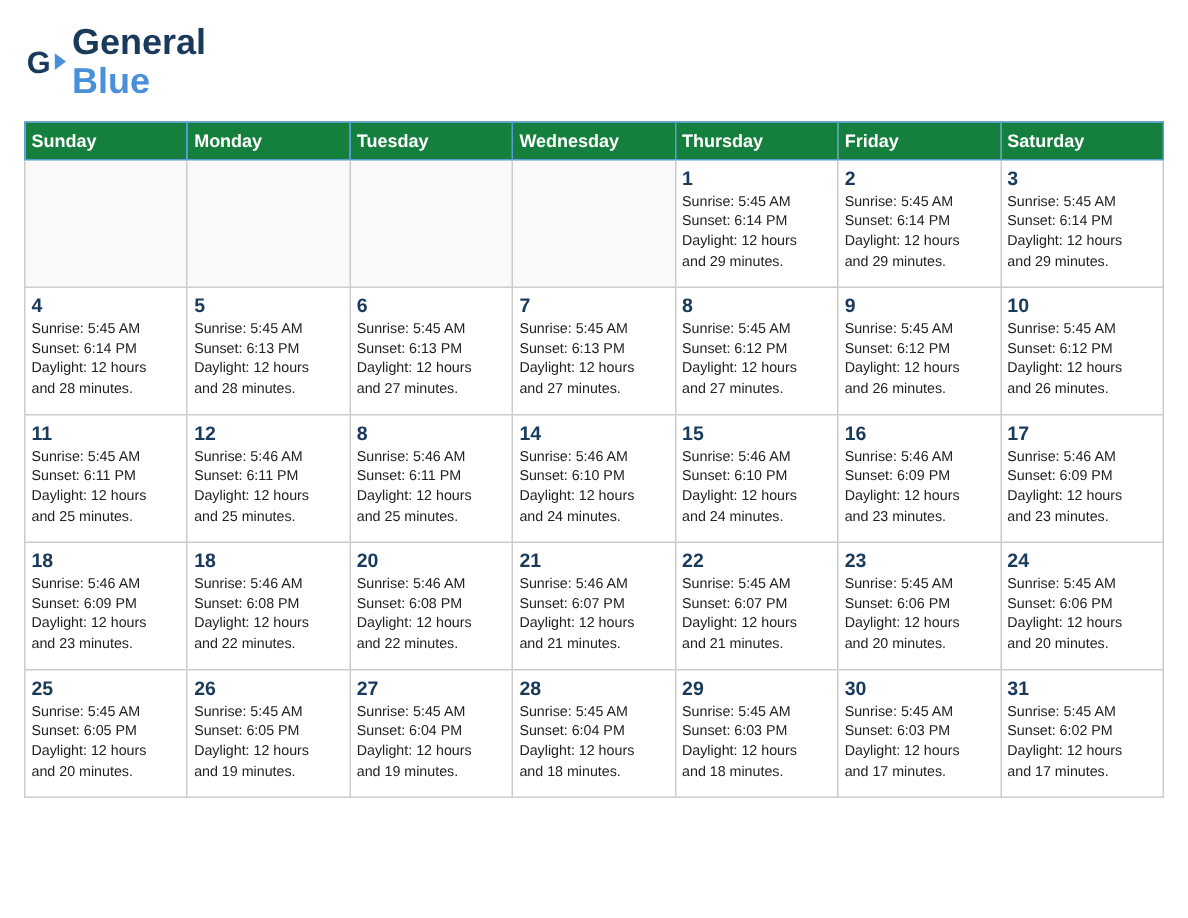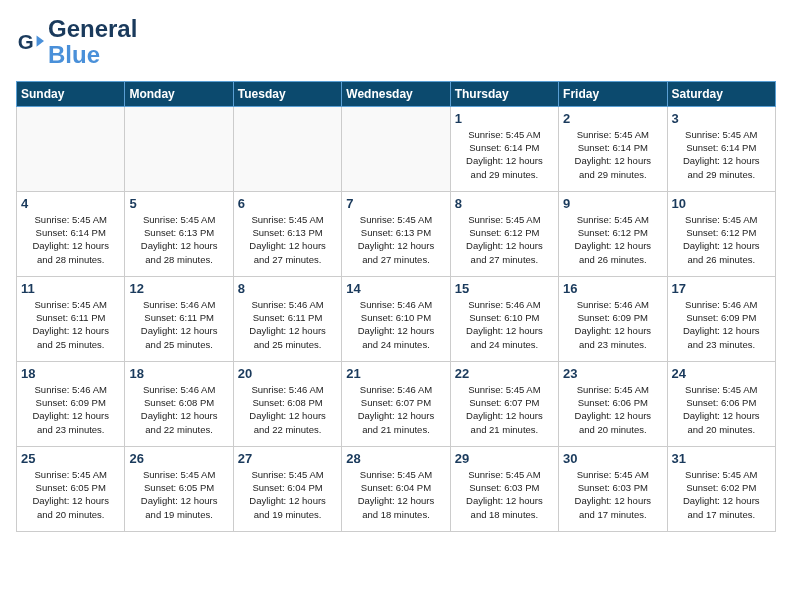--- a/index.html
+++ b/index.html
@@ -45,21 +45,21 @@
     .calendar-subtitle {
       font-size: 15px;
       color: #333;
     }
     table {
       width: 100%;
       border-collapse: collapse;
       table-layout: fixed;
     }
     .day-header {
-      background-color: #0c4a6e;
+      background-color: #15803d;
       color: #fff;
       font-size: 12px;
       font-weight: bold;
       padding: 5px 4px;
       text-align: left;
       border: 1px solid #5a9fd4;
     }
     .cal-cell {
       border: 1px solid #ccc;
       vertical-align: top;
@@ -75,21 +75,20 @@
     .day-num {
       font-size: 13px;
       font-weight: bold;
       color: #1a3a5c;
       display: block;
       margin-bottom: 2px;
     }
     .cell-info {
       line-height: 1.4;
       color: #222;
-      text-align: center;
     }
   </style>
 </head>
 <body>
 
 <div class="header-area">
   <div class="logo">
     <svg class="logo-icon" viewBox="0 0 30 30">
       <text x="2" y="22" font-size="22" font-weight="bold" fill="#1a3a5c">G</text>
       <polygon points="22,8 30,14 22,20" fill="#4a90d9"></polygon>

